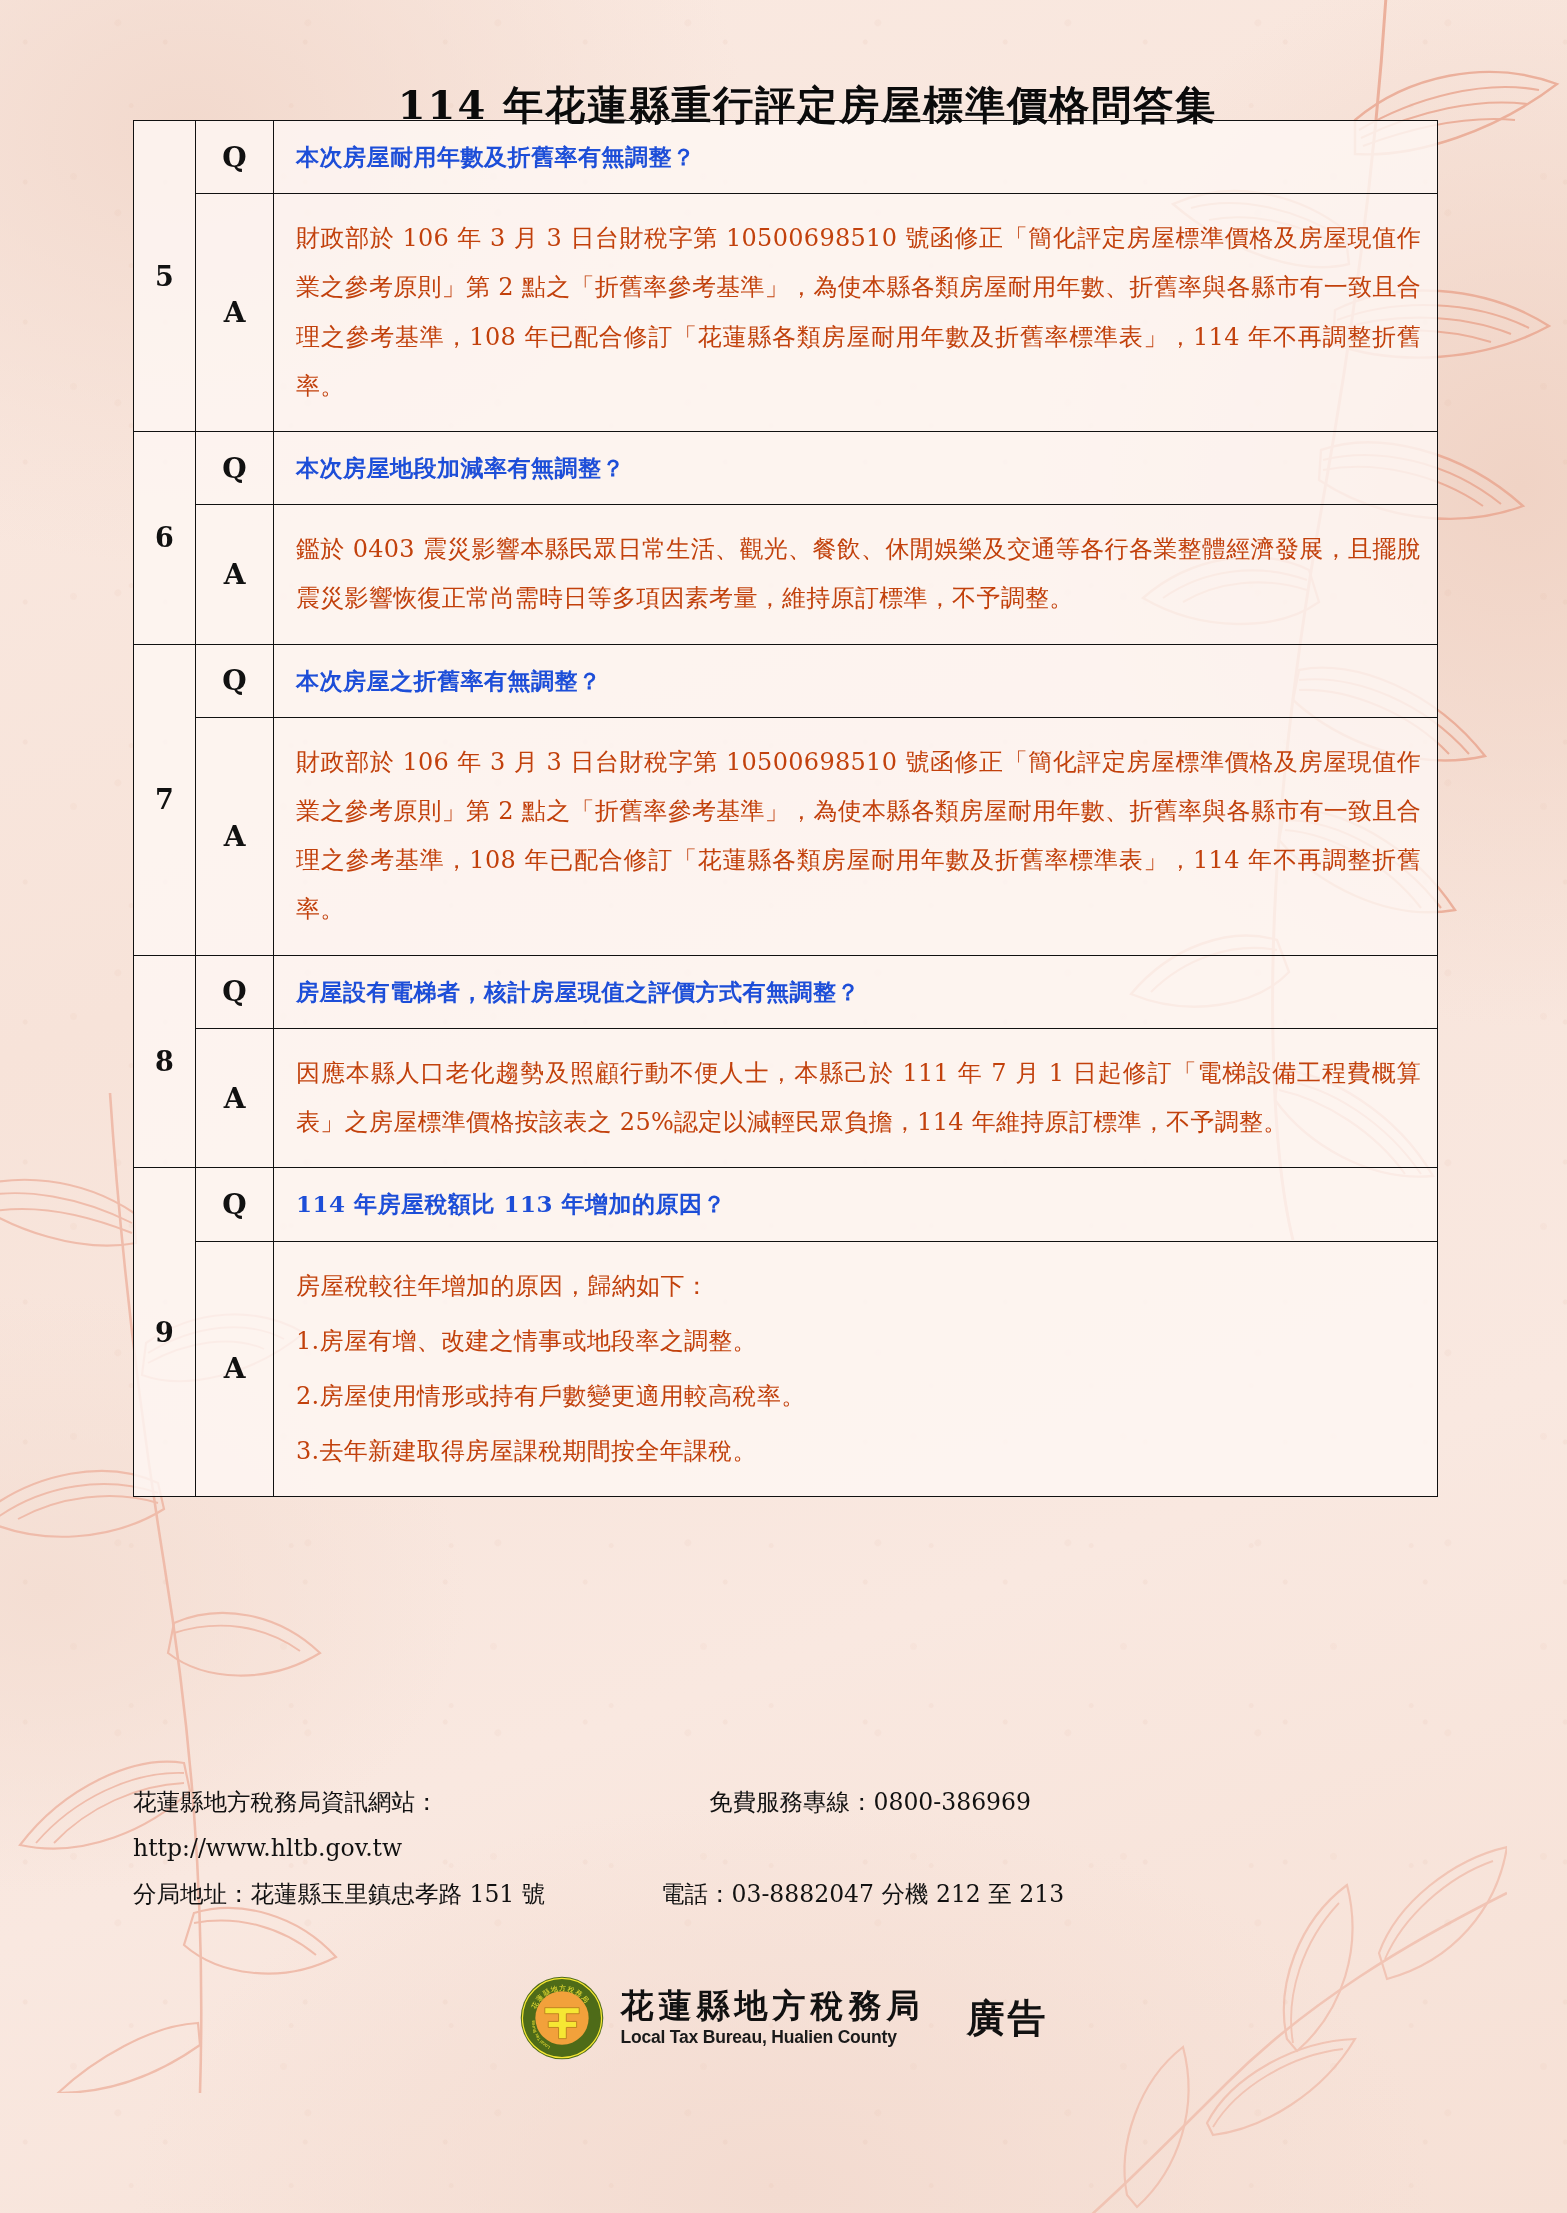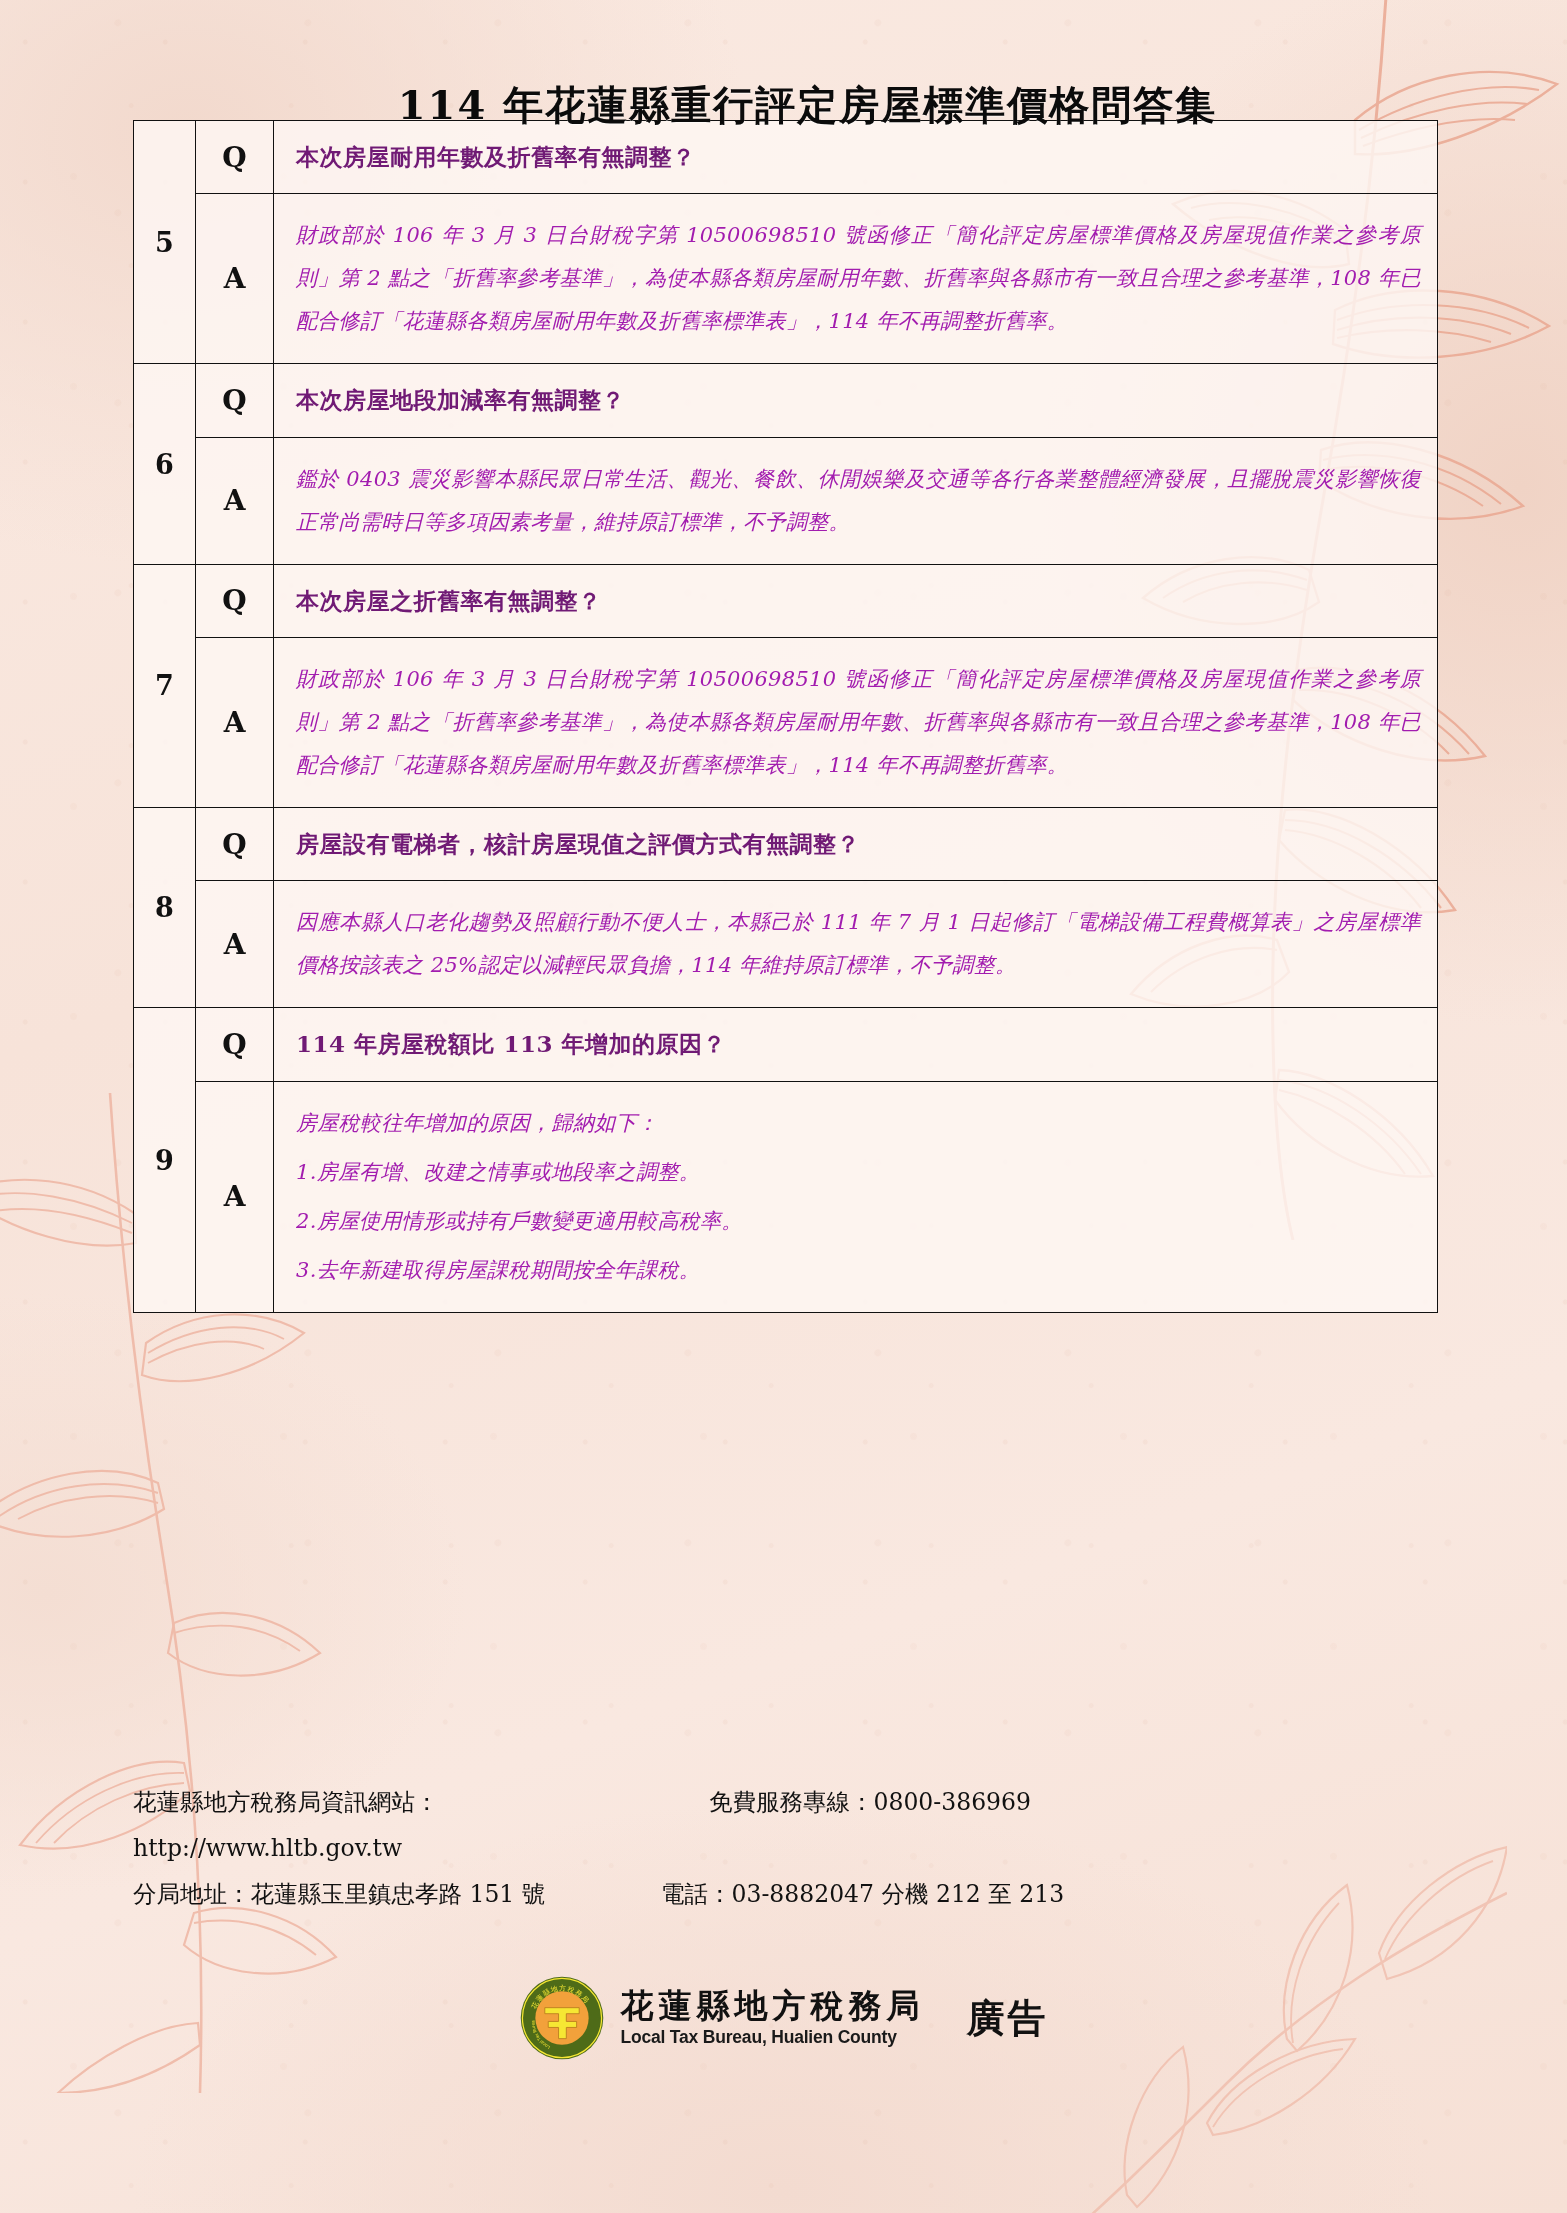--- a/index.html
+++ b/index.html
@@ -92,32 +92,31 @@
     text-align: center;
     font-size: 28px;
     font-weight: bold;
     color: #111;
   }
   .cell-q {
     padding: 16px 18px 16px 22px;
     font-size: 23px;
     font-weight: bold;
     line-height: 1.75;
-    color: #701a75;
+    color: #1d4ed8;
     letter-spacing: .5px;
   }
   .cell-a {
     padding: 20px 16px 20px 22px;
-    font-size: 21px;
+    font-size: 24px;
     line-height: 2.05;
-    color: #a21caf;
+    color: #c2410c;
     text-align: justify;
     text-justify: inter-ideograph;
     letter-spacing: .3px;
-    font-style: italic;
   }
   .cell-a p { margin: 0; }
   .cell-a p + p { margin-top: 6px; }
   .a-list p { text-align: left; }
 
   
   .footer {
     position: absolute;
     left: 133px;
     top: 1780px;

